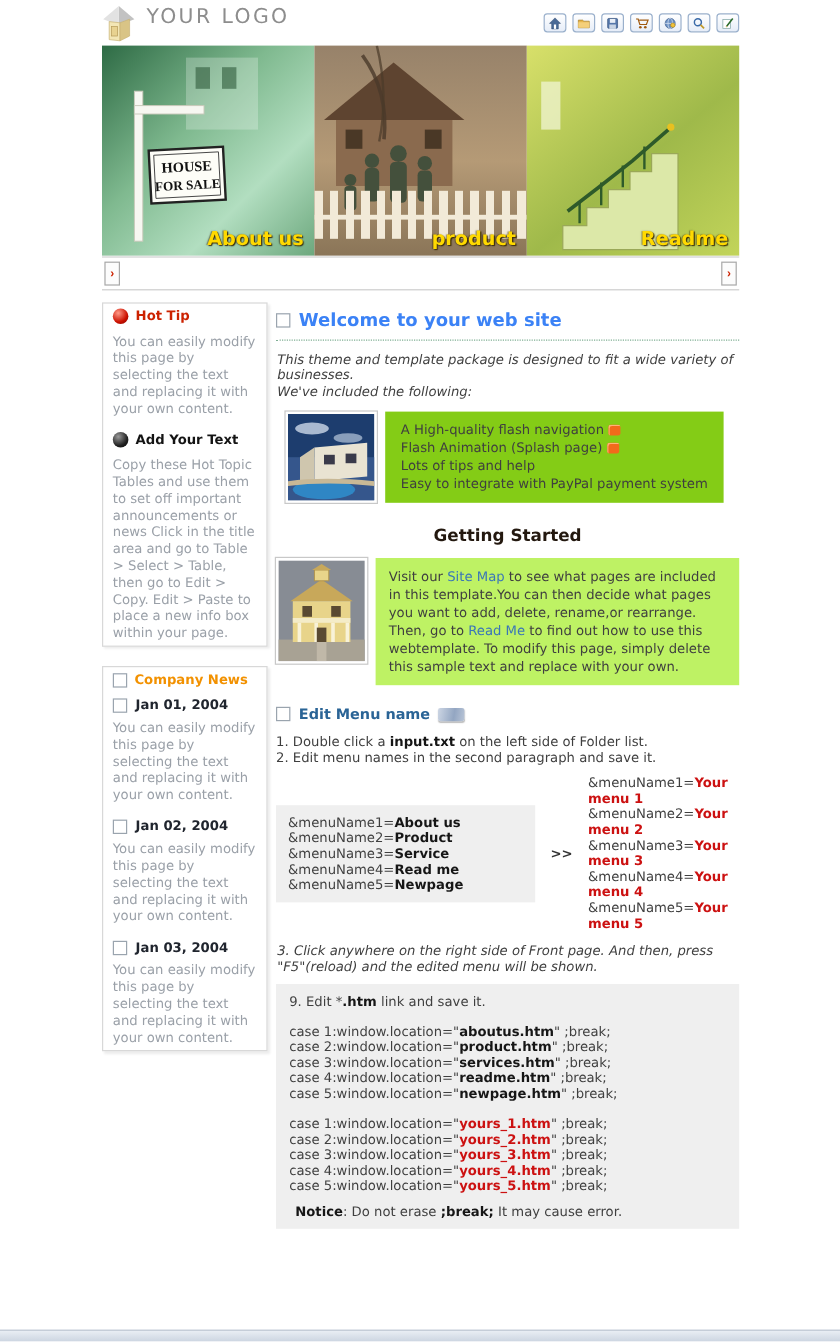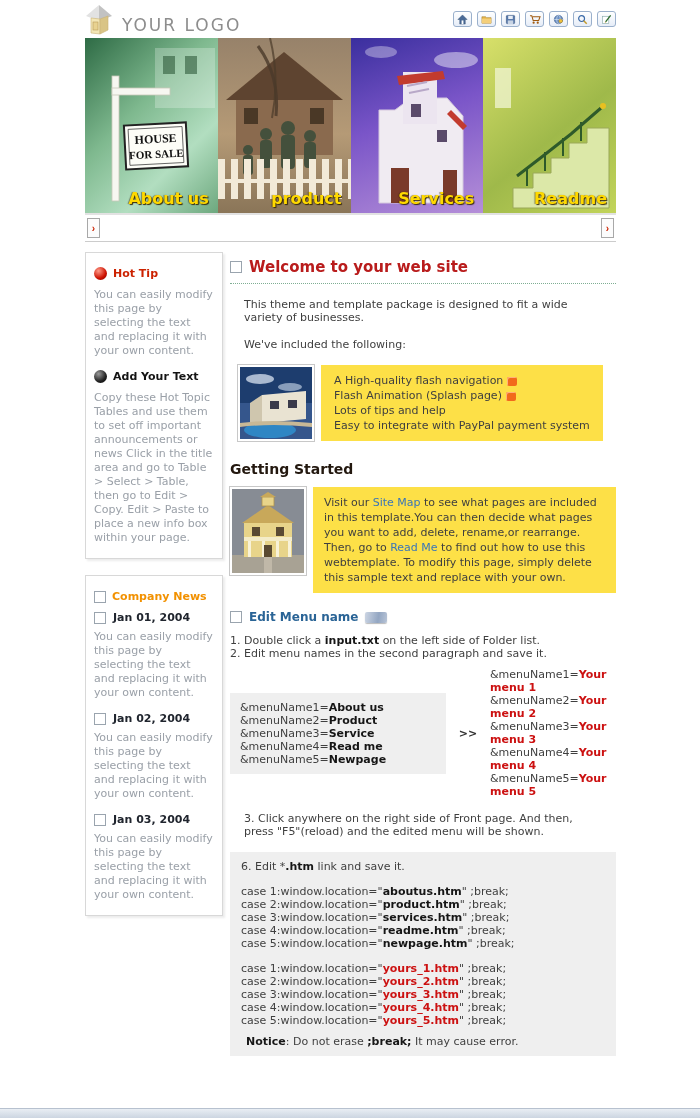--- a/index.html
+++ b/index.html
@@ -6,21 +6,21 @@
   body{
     width:700px;height:1118px;position:relative;overflow:hidden;
     background:#ffffff;
     font-family:"DejaVu Sans","Liberation Sans",sans-serif;
     font-size:11px;color:#3f3f3f;
   }
   .page{width:531px;margin-left:85px;position:relative;}
 
   
   .header{height:38px;display:flex;align-items:center;}
-  .logo-wrap{display:flex;align-items:flex-end;gap:9px;cursor:pointer;}
+  .logo-wrap{display:flex;align-items:flex-start;gap:9px;cursor:pointer;}
   .logo-text{font-size:17px;color:#8d8d8d;letter-spacing:2px;}
   .toolbar{margin-left:auto;display:flex;gap:5px;align-items:center;}
   .tool-btn{width:19px;height:16px;border:1px solid #9ab0cc;border-radius:3px;
     background:linear-gradient(#ffffff,#e6edf8);display:flex;align-items:center;justify-content:center;padding:0;cursor:pointer;}
   .tool-btn svg{display:block;}
 
   
   .nav{display:flex;height:175px;}
   .nav-panel{flex:1;position:relative;overflow:hidden;cursor:pointer;}
   .nav-label{position:absolute;bottom:5px;right:9px;color:#ffd900;font-weight:bold;font-size:16px;
@@ -47,46 +47,46 @@
   .w-btn{width:14px;height:14px;border:1px solid #aeb6c2;border-radius:50%;position:relative;z-index:1;
     background:linear-gradient(#ffffff,#dde2ea);font-size:7px;color:#667;display:flex;align-items:center;justify-content:center;padding:0;cursor:pointer;}
   .w-label{color:#1d5d8f;font-weight:bold;font-size:13px;position:relative;z-index:1;}
 
   
   .cols{display:flex;margin-top:10px;align-items:flex-start;}
   .sidebar{width:138px;flex:0 0 138px;}
   .main{flex:1;padding-left:7px;}
 
   
-  .sbox{border:1px solid #d8d8d8;box-shadow:2px 2px 2px #ececec;background:#fff;padding:11px 8px;margin-bottom:16px;}
+  .sbox{border:1px solid #d8d8d8;box-shadow:2px 2px 2px #ececec;background:#fff;padding:1px 8px;margin-bottom:16px;}
   .s-head{display:flex;align-items:center;gap:6px;margin:3px 0 8px;}
   .dot{width:13px;height:13px;border-radius:50%;flex:0 0 13px;}
   .dot-red{background:radial-gradient(circle at 35% 30%,#ff9a88,#cc1100 60%,#7a0000);}
   .dot-black{background:radial-gradient(circle at 35% 30%,#9a9a9a,#222 60%,#000);}
   .s-title-red{color:#cc2200;font-weight:bold;}
   .s-title-black{color:#141414;font-weight:bold;}
   .s-body{color:#9aa0a8;line-height:14px;margin:0 0 12px;}
   .checkbox{width:10px;height:10px;border:1px solid #9aa4ae;background:#fff;display:inline-block;flex:0 0 10px;}
   .news-title{color:#f29100;font-weight:bold;}
   .news-date{font-weight:bold;color:#20252e;}
   .news-row{display:flex;align-items:center;gap:7px;margin:2px 0 6px;}
 
   
-  .h-welcome{display:flex;align-items:center;gap:7px;color:#b91c1c;font-size:15px;font-weight:bold;
+  .h-welcome{display:flex;align-items:center;gap:7px;color:#3b82f6;font-size:15px;font-weight:bold;
     padding-bottom:7px;border-bottom:1px dotted #7fae93;margin:6px 0 9px;}
-  .p{line-height:13px;margin:14px;}
+  .p{line-height:13px;margin:1px;font-style:italic;}
   .feature-row{display:flex;gap:7px;margin:10px 0 0 8px;align-items:flex-start;}
   .photo{border:2px solid #fff;outline:1px solid #c8c8c8;display:block;}
-  .feature-box{background:#fde047;padding:8px 13px;line-height:15px;}
+  .feature-box{background:#84cc16;padding:8px 13px;line-height:15px;}
   .feat-line{white-space:nowrap;}
   .badge{display:inline-block;width:10px;height:9px;background:#f26a1b;border-radius:2px;margin-left:4px;
     vertical-align:middle;box-shadow:inset 1px 1px 0 #ffb27a;}
-  .h-getting{font-size:14px;font-weight:bold;color:#23180f;margin:20px 0 10px;}
+  .h-getting{font-size:14px;font-weight:bold;color:#23180f;margin:20px 0 10px;text-align:center;}
   .gs-row{display:flex;gap:7px;align-items:flex-start;}
-  .gs-box{background:#fde047;padding:8px 11px;flex:1;line-height:15px;}
+  .gs-box{background:#bef264;padding:8px 11px;flex:1;line-height:15px;}
   .link{color:#3a76b8;cursor:pointer;}
   .h-blue{display:flex;align-items:center;gap:7px;color:#2a6496;font-weight:bold;font-size:12px;margin:17px 0 10px;}
   .new-icon{width:22px;height:11px;border-radius:2px;
     background:linear-gradient(100deg,#cdd6e4,#93a6c2 60%,#b8c4d6);box-shadow:0 1px 1px #bbb;}
   .steps{line-height:13px;margin:0 0 8px;}
   .b{font-weight:bold;color:#161616;}
   .red{font-weight:bold;color:#cc1111;}
   .menu-cols{display:flex;align-items:center;margin:8px 0 10px;}
   .code-box{background:#efefef;padding:8px 10px;line-height:13px;width:196px;flex:0 0 auto;}
   .arrow-sep{width:44px;text-align:center;color:#333;font-weight:bold;flex:0 0 44px;}
@@ -197,37 +197,20 @@
           <circle cx="92" cy="98" r="6"></circle>
             <rect x="86" y="104" width="12" height="26" rx="4"></rect>
           <circle cx="30" cy="112" r="5"></circle>
             <rect x="25" y="117" width="10" height="20" rx="3"></rect>
         </g>
       </svg>
       <div class="fence"></div>
       <div class="fence-rail"></div>
       <span class="nav-label">product</span>
     </div>
-    <div class="nav-panel np-services">
-      <svg width="133" height="175" viewBox="0 0 133 175">
-        <ellipse cx="105" cy="22" rx="22" ry="8" fill="#ffffff" opacity="0.45"></ellipse>
-        <ellipse cx="30" cy="14" rx="16" ry="6" fill="#ffffff" opacity="0.35"></ellipse>
-        <polygon points="28,72 28,165 112,165 112,78 96,60 60,60 44,72" fill="#f0ebf2" stroke="#d5c8de" stroke-width="1"></polygon>
-        <rect x="52" y="34" width="34" height="52" fill="#ece5f0"></rect>
-        <polygon points="46,38 92,33 94,41 48,47" fill="#c23b2e"></polygon>
-        <polygon points="100,72 116,88 112,92 96,76" fill="#c23b2e"></polygon>
-        <line x1="56" y1="48" x2="76" y2="44" stroke="#b8a8c8" stroke-width="2"></line>
-        <line x1="58" y1="55" x2="78" y2="51" stroke="#b8a8c8" stroke-width="2"></line>
-        <rect x="60" y="66" width="10" height="13" fill="#5a4a6a"></rect>
-        <rect x="86" y="92" width="10" height="12" fill="#5a4a6a"></rect>
-        <rect x="40" y="130" width="18" height="35" fill="#7a3a2a"></rect>
-        <rect x="92" y="132" width="14" height="33" fill="#7a3a2a"></rect>
-      </svg>
-      <span class="nav-label">Services</span>
-    </div>
     <div class="nav-panel np-readme">
       <svg width="133" height="175" viewBox="0 0 133 175">
         <rect x="12" y="30" width="16" height="40" fill="#eef2cc" opacity="0.8"></rect>
         <polygon points="30,170 30,150 50,150 50,135 68,135 68,120 86,120 86,105 104,105 104,90 126,90 126,170" fill="#dce8a8" stroke="#9aa858" stroke-width="1"></polygon>
         <polyline points="34,138 60,118 88,96 118,70" fill="none" stroke="#2e5a2a" stroke-width="3"></polyline>
         <line x1="44" y1="148" x2="44" y2="130" stroke="#2e5a2a" stroke-width="2"></line>
         <line x1="62" y1="133" x2="62" y2="114" stroke="#2e5a2a" stroke-width="2"></line>
         <line x1="80" y1="118" x2="80" y2="100" stroke="#2e5a2a" stroke-width="2"></line>
         <line x1="98" y1="103" x2="98" y2="84" stroke="#2e5a2a" stroke-width="2"></line>
         <circle cx="120" cy="68" r="3" fill="#e8c020"></circle>
@@ -362,21 +345,21 @@
           <div><span>&amp;menuName1=</span><span class="red">Your menu 1</span></div>
           <div><span>&amp;menuName2=</span><span class="red">Your menu 2</span></div>
           <div><span>&amp;menuName3=</span><span class="red">Your menu 3</span></div>
           <div><span>&amp;menuName4=</span><span class="red">Your menu 4</span></div>
           <div><span>&amp;menuName5=</span><span class="red">Your menu 5</span></div>
         </div>
       </div>
       <p class="p">3. Click anywhere on the right side of Front page. And then, press "F5"(reload) and the edited menu will be shown.</p>
 
       <div class="gray-block">
-        <div><span>6. Edit *</span><span class="b">.htm</span><span> link and save it.</span></div>
+        <div><span>9. Edit *</span><span class="b">.htm</span><span> link and save it.</span></div>
         <div class="blank"></div>
         <div><span>case 1:window.location="</span><span class="b">aboutus.htm</span><span>" ;break;</span></div>
         <div><span>case 2:window.location="</span><span class="b">product.htm</span><span>" ;break;</span></div>
         <div><span>case 3:window.location="</span><span class="b">services.htm</span><span>" ;break;</span></div>
         <div><span>case 4:window.location="</span><span class="b">readme.htm</span><span>" ;break;</span></div>
         <div><span>case 5:window.location="</span><span class="b">newpage.htm</span><span>" ;break;</span></div>
         <div class="blank"></div>
         <div><span>case 1:window.location="</span><span class="red">yours_1.htm</span><span>" ;break;</span></div>
         <div><span>case 2:window.location="</span><span class="red">yours_2.htm</span><span>" ;break;</span></div>
         <div><span>case 3:window.location="</span><span class="red">yours_3.htm</span><span>" ;break;</span></div>

